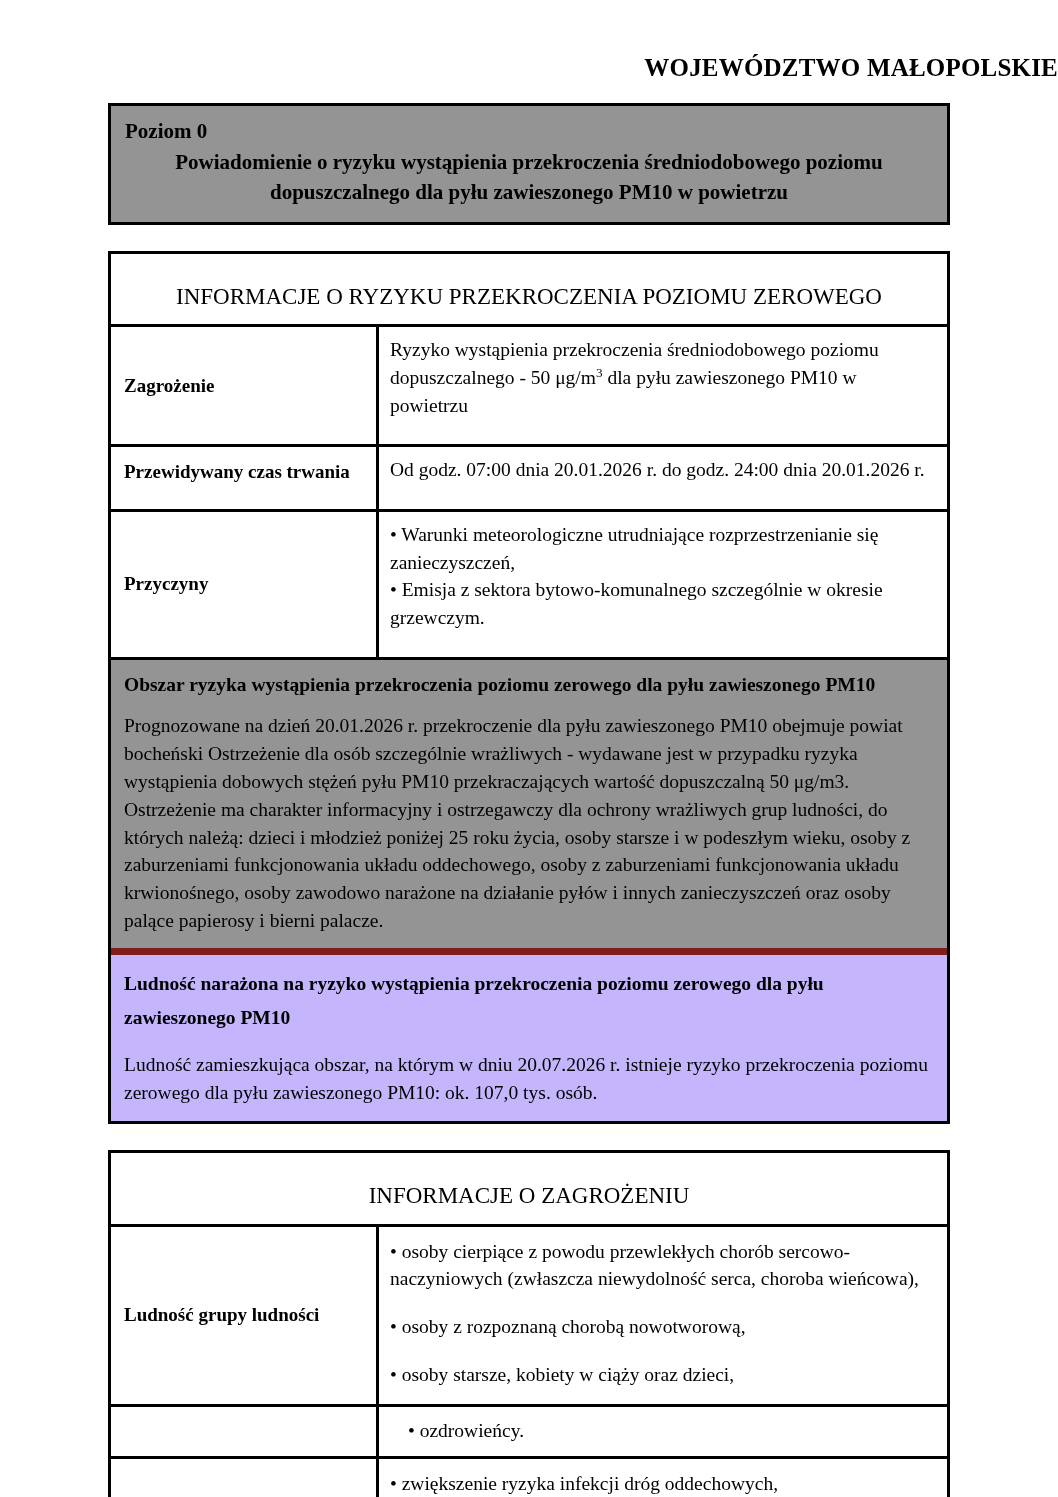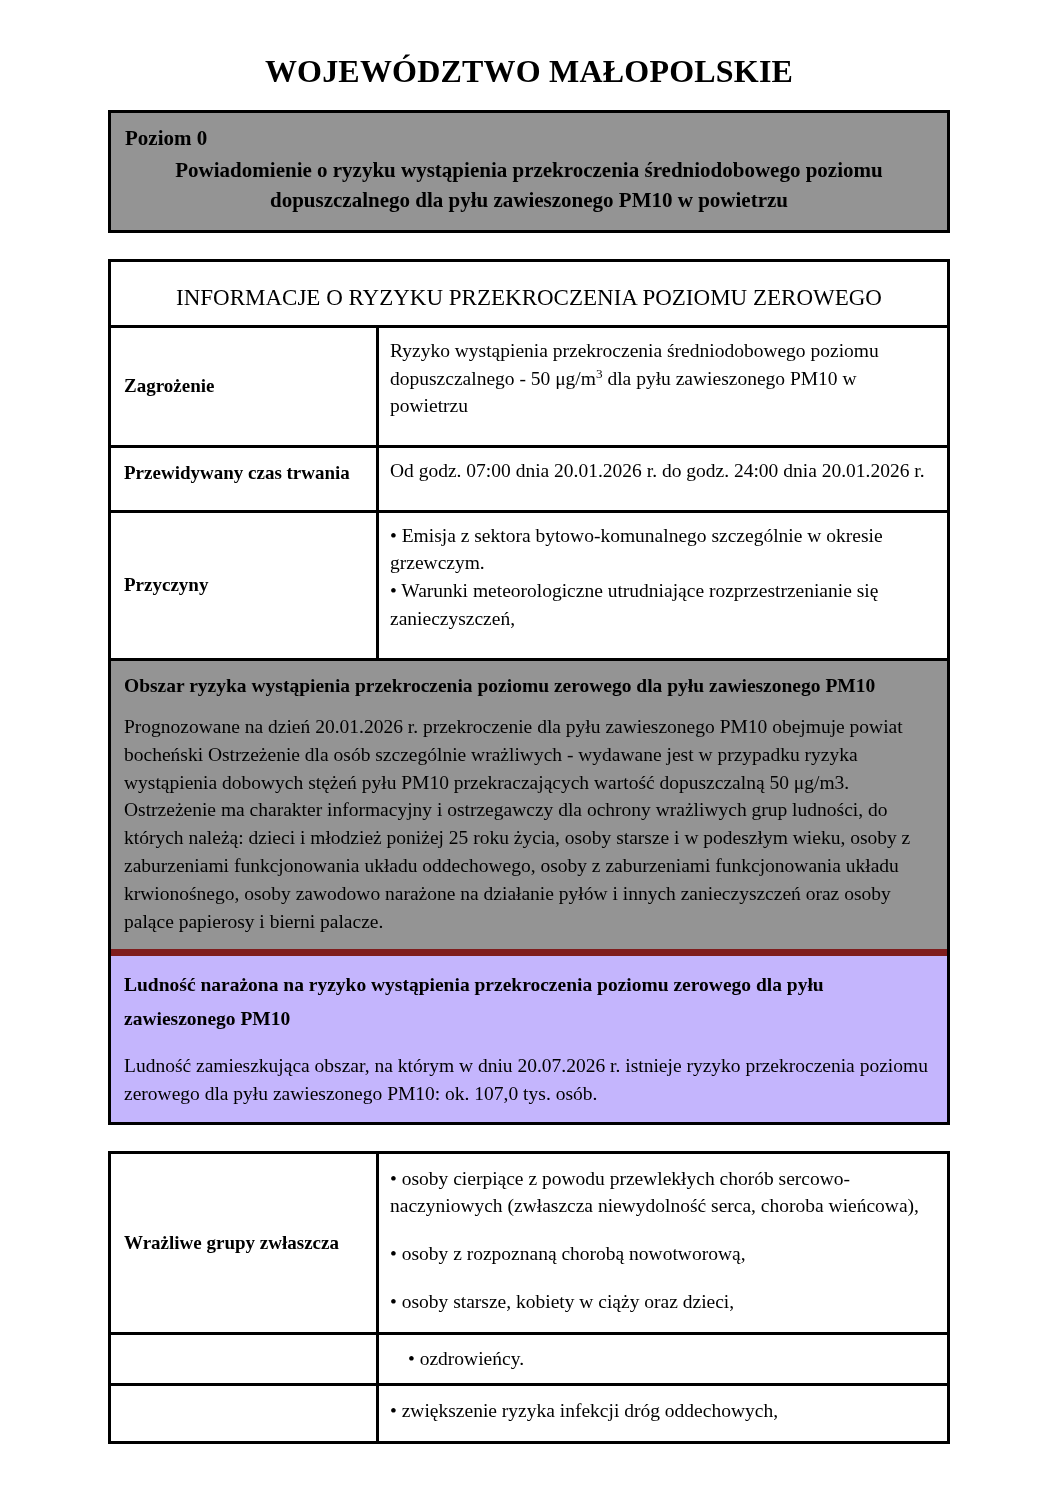--- a/index.html
+++ b/index.html
@@ -20,24 +20,24 @@
   .page {
     position: relative;
     width: 1058px;
     min-height: 1497px;
     box-sizing: border-box;
     padding: 0;
   }
 
   
   .doc-title {
-    text-align: center;
+    text-align: right;
     font-family: "Liberation Serif", "DejaVu Serif", serif;
     font-weight: bold;
-    font-size: 32px;
+    font-size: 25px;
     letter-spacing: 0.2px;
     margin: 0;
     padding-top: 54px;
     line-height: 1.1;
   }
 
   
   .banner {
     margin: 21px 108px 0 108px;
     border: 3px solid #000000;
@@ -63,21 +63,21 @@
   .frame {
     margin: 26px 108px 0 108px;
     border: 3px solid #000000;
     box-sizing: border-box;
     background: #ffffff;
   }
 
   .frame-title {
     text-align: center;
     font-size: 23px;
-    padding: 23px 6px 14px 6px;
+    padding: 30px 6px 14px 6px;
     border-bottom: 3px solid #000000;
     line-height: 1.15;
     background: #ffffff;
   }
 
   
   .row {
     display: flex;
     border-bottom: 3px solid #000000;
     background: #ffffff;
@@ -215,42 +215,43 @@
     </div>
 
     <div class="row">
       <div class="cell-label top">Przewidywany czas trwania</div>
       <div class="cell-value">Od godz. 07:00 dnia 20.01.2026 r. do godz. 24:00 dnia 20.01.2026 r.</div>
     </div>
 
     <div class="row">
       <div class="cell-label">Przyczyny</div>
       <div class="cell-value">
+        <p>• Warunki meteorologiczne utrudniające rozprzestrzenianie się zanieczyszczeń,</p>
         <p>• Emisja z sektora bytowo-komunalnego szczególnie w okresie grzewczym.</p>
-        <p>• Warunki meteorologiczne utrudniające rozprzestrzenianie się zanieczyszczeń,</p>
       </div>
     </div>
 
     <div class="grey-block">
       <div class="grey-block-title">Obszar ryzyka wystąpienia przekroczenia poziomu zerowego dla pyłu zawieszonego PM10</div>
       <div class="grey-block-body">Prognozowane na dzień 20.01.2026 r. przekroczenie dla pyłu zawieszonego PM10 obejmuje powiat bocheński Ostrzeżenie dla osób szczególnie wrażliwych - wydawane jest w przypadku ryzyka wystąpienia dobowych stężeń pyłu PM10 przekraczających wartość dopuszczalną 50 μg/m3. Ostrzeżenie ma charakter informacyjny i ostrzegawczy dla ochrony wrażliwych grup ludności, do których należą: dzieci i młodzież poniżej 25 roku życia, osoby starsze i w podeszłym wieku, osoby z zaburzeniami funkcjonowania układu oddechowego, osoby z zaburzeniami funkcjonowania układu krwionośnego, osoby zawodowo narażone na działanie pyłów i innych zanieczyszczeń oraz osoby palące papierosy i bierni palacze.</div>
     </div>
 
     <div class="white-block">
       <div class="white-block-title">Ludność narażona na ryzyko wystąpienia przekroczenia poziomu zerowego dla pyłu zawieszonego PM10</div>
       <div class="white-block-body">Ludność zamieszkująca obszar, na którym w dniu 20.07.2026 r. istnieje ryzyko przekroczenia poziomu zerowego dla pyłu zawieszonego PM10: ok. 107,0 tys. osób.</div>
     </div>
 
   </div>
 
   <div class="frame">
 
+    <div class="frame-title">INFORMACJE O ZAGROŻENIU</div>
 
     <div class="vcell">
-      <div class="vcell-left">Wrażliwe grupy zwłaszcza</div>
+      <div class="vcell-left">Ludność grupy ludności</div>
       <div class="vcell-right">
         <div class="bullet-group">
           <div class="bullet-item">• osoby cierpiące z powodu przewlekłych chorób sercowo-naczyniowych (zwłaszcza niewydolność serca, choroba wieńcowa),</div>
           <div class="bullet-item">• osoby z rozpoznaną chorobą nowotworową,</div>
           <div class="bullet-item">• osoby starsze, kobiety w ciąży oraz dzieci,</div>
         </div>
       </div>
     </div>
 
     <div class="vcell">

